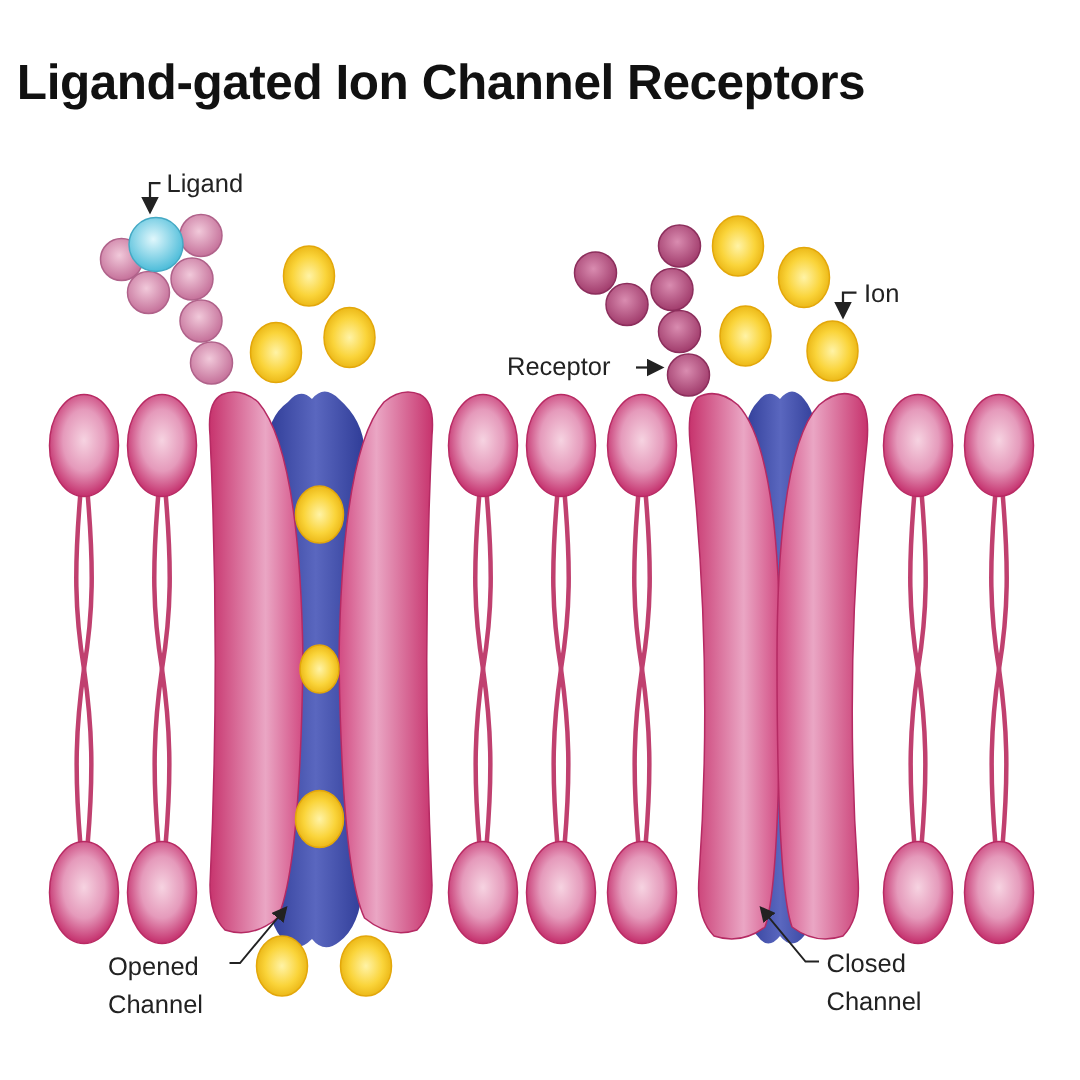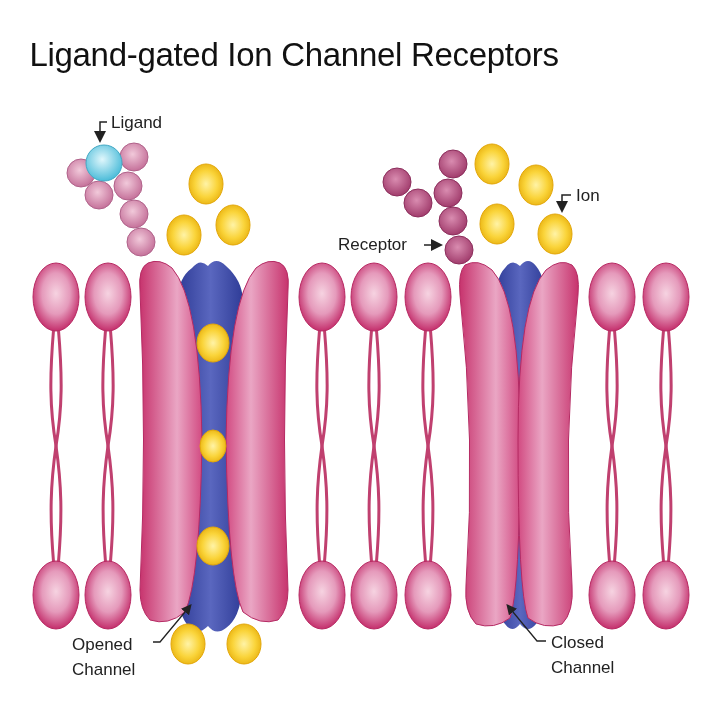--- a/index.html
+++ b/index.html
@@ -1,17 +1,17 @@
 <!DOCTYPE html>
 <html><head>
 <meta charset="utf-8">
 <style>
   html, body { margin:0; padding:0; background:#ffffff; }
   body { width:720px; height:720px; position:relative; overflow:hidden; font-family:"Liberation Sans", sans-serif; }
-  #title { position:absolute; left:0; top:36px; width:588px; text-align:center; font-size:33px; font-weight:normal; color:#111; letter-spacing:-0.3px; }
+  #title { position:absolute; left:0; top:36px; width:588px; text-align:center; font-size:33px; font-weight:bold; color:#111; letter-spacing:-0.3px; }
   svg#diagram { position:absolute; left:0; top:0; }
   .lbl { font-family:"Liberation Sans", sans-serif; font-size:17px; fill:#222; }
 </style>
 </head>
 <body>
 
 <div id="title">Ligand-gated Ion Channel Receptors</div>
 
 <svg id="diagram" width="720" height="720" viewBox="0 0 720 720">
   <defs>

